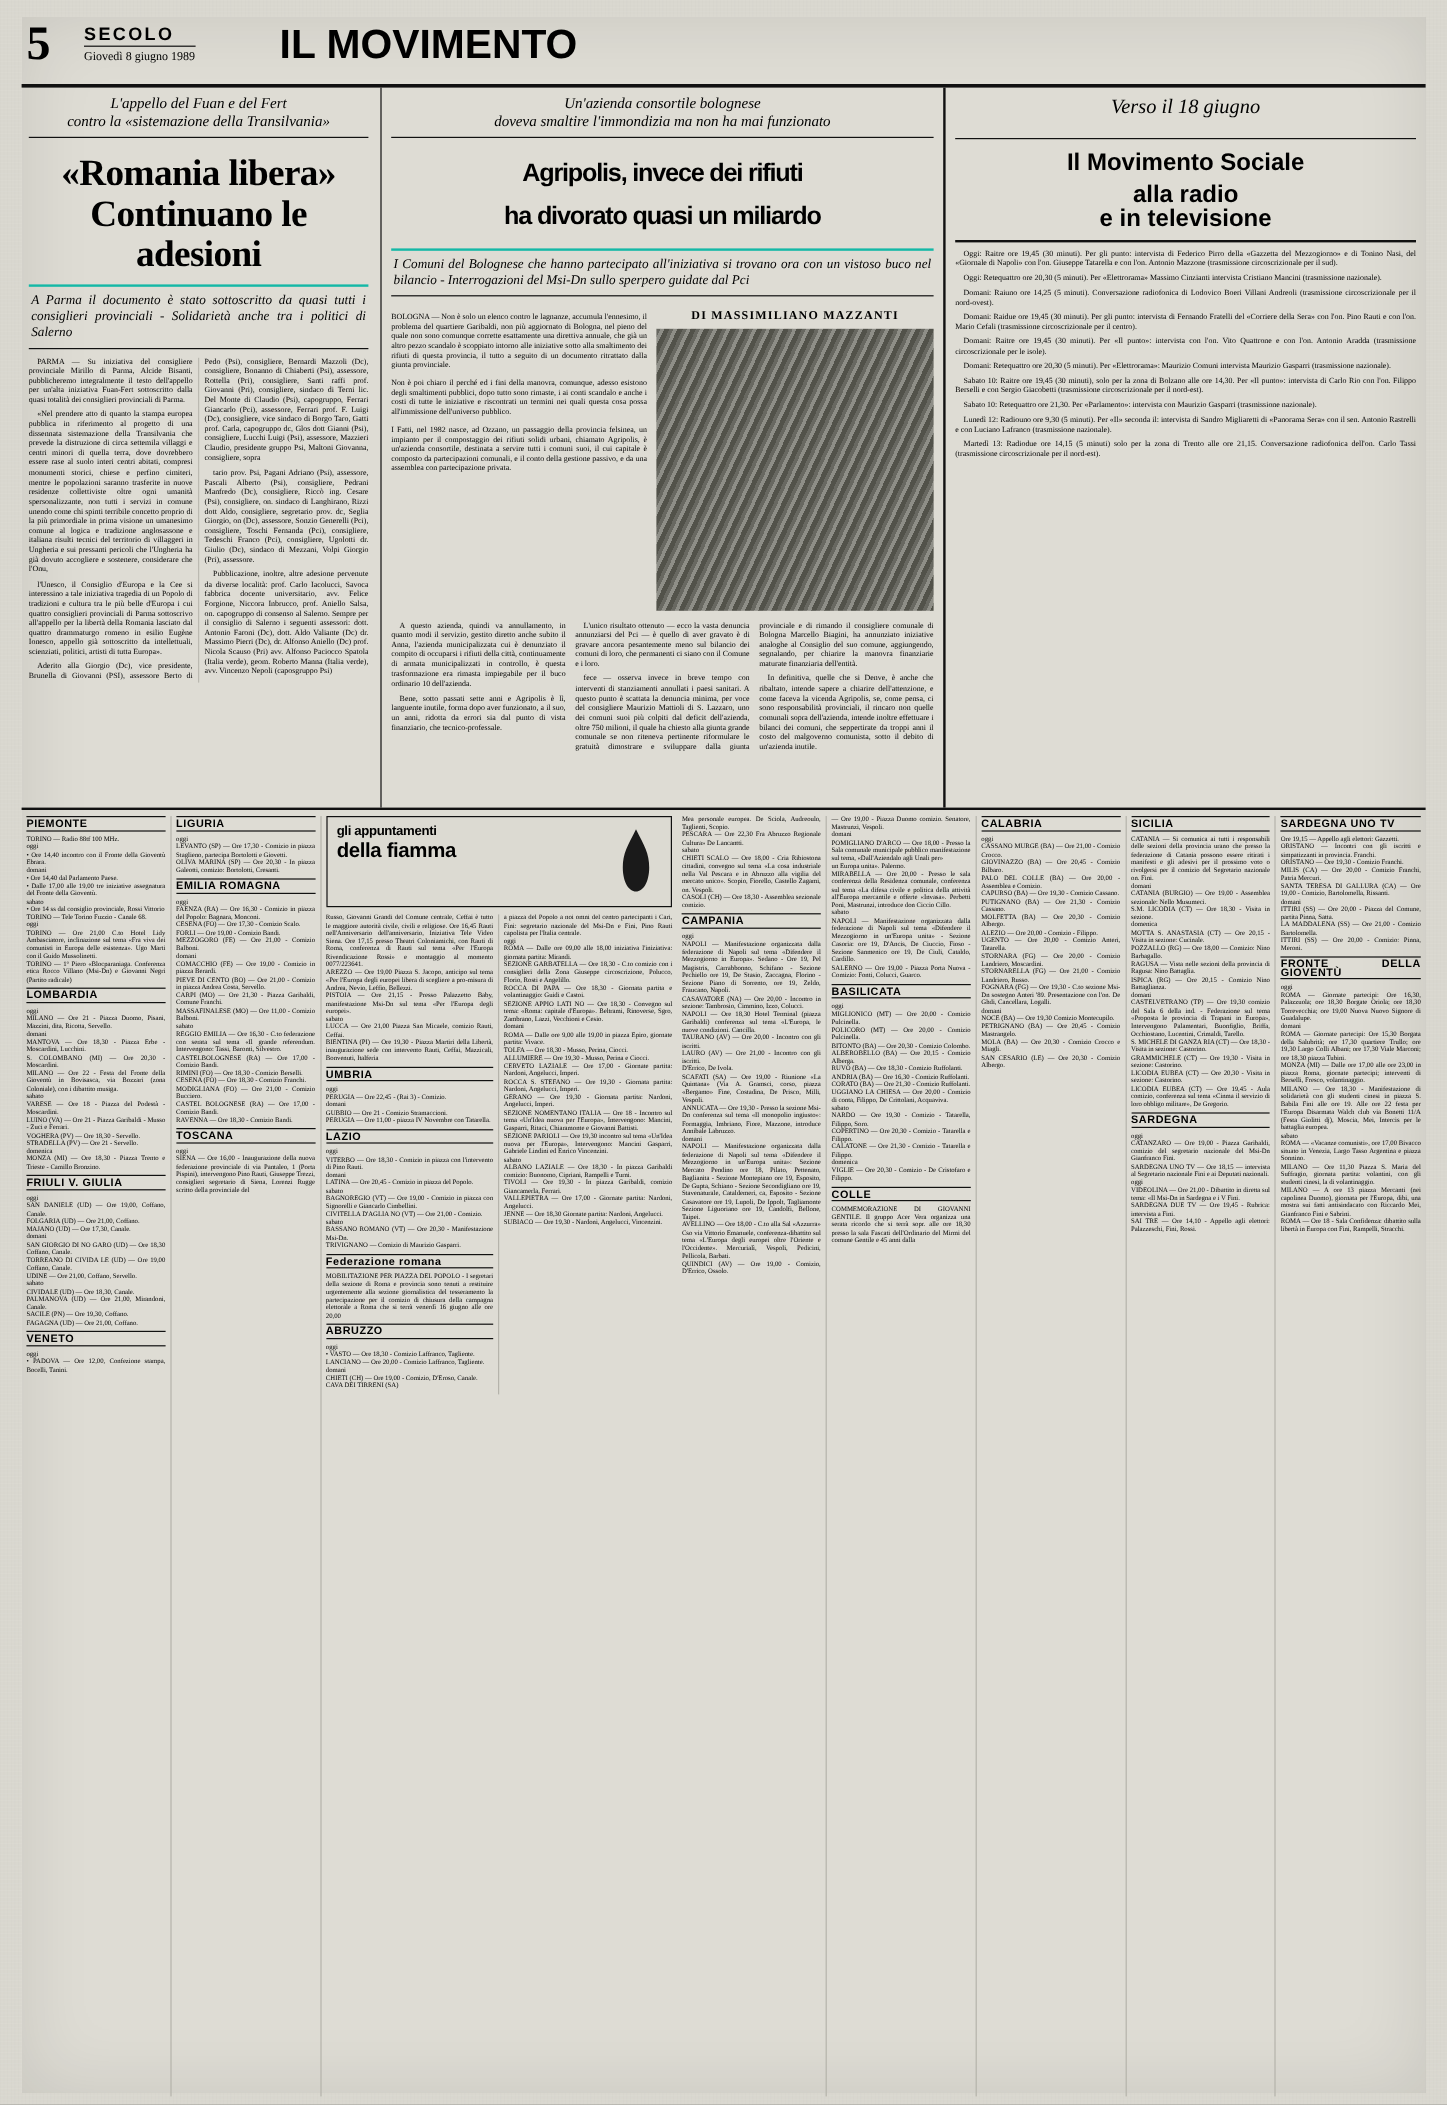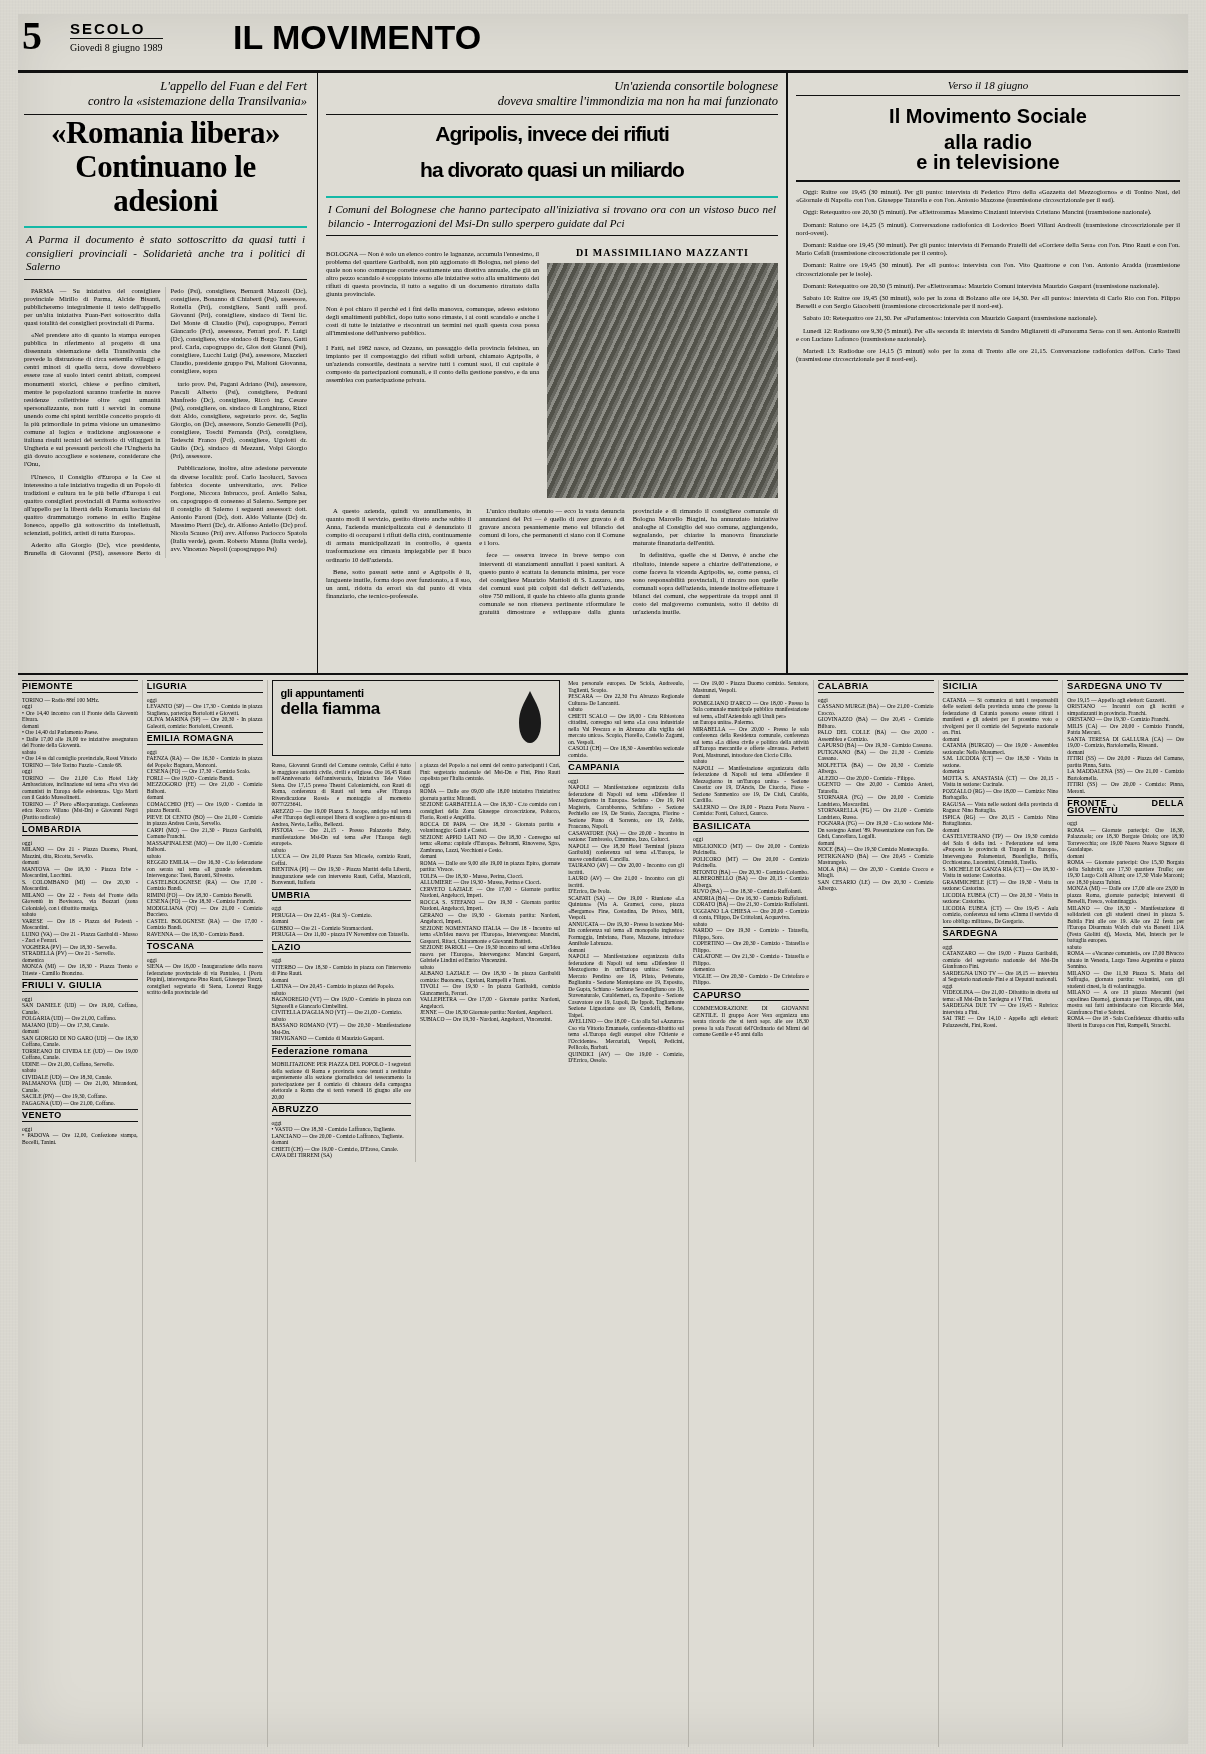--- a/index.html
+++ b/index.html
@@ -25,35 +25,35 @@
   .pagenum{position:absolute;left:4px;top:2px;font-size:40px;font-weight:bold;font-family:"Liberation Serif",serif;line-height:40px;}
   .mast-left{position:absolute;left:52px;top:6px;}
   .mast-logo{font-family:"Liberation Sans",sans-serif;font-size:15px;font-weight:bold;letter-spacing:2px;border-bottom:1px solid #111;padding-bottom:1px;}
   .mast-date{font-size:10px;margin-top:3px;font-family:"Liberation Serif",serif;}
   .mast-title{position:absolute;left:215px;top:4px;font-family:"Liberation Sans",sans-serif;font-size:34px;font-weight:bold;letter-spacing:0px;}
   
   .top{position:relative;display:flex;height:600px;border-bottom:2px solid #111;}
   .col-a{width:300px;padding:6px 10px 0 6px;border-right:1px solid #111;box-sizing:border-box;}
   .col-b{width:470px;padding:6px 8px 0 8px;border-right:2px solid #111;box-sizing:border-box;}
   .col-c{width:calc(100% - 772px);padding:6px 6px 0 8px;box-sizing:border-box;}
-  .kicker{font-style:italic;text-align:right;font-size:12.5px;line-height:15px;border-bottom:1px solid #111;padding-bottom:5px;margin-bottom:1px;}
+  .kicker{font-style:italic;text-align:center;font-size:12.5px;line-height:15px;border-bottom:1px solid #111;padding-bottom:5px;margin-bottom:12px;}
   .hl1{font-family:"Liberation Serif",serif;font-weight:bold;text-align:center;font-size:31px;line-height:34px;letter-spacing:-.5px;}
   .hl2{font-family:"Liberation Sans",sans-serif;font-weight:bold;text-align:center;font-size:21px;line-height:36px;letter-spacing:-1px;}
   .subhead{font-style:italic;font-size:11px;line-height:13.5px;text-align:justify;border-top:2px solid #14b8a6;border-bottom:1px solid #111;padding:5px 2px;margin:8px 0 7px;}
   .byline{text-align:center;font-size:10px;font-weight:bold;letter-spacing:1px;margin:4px 0 5px;text-transform:uppercase;}
   .body2{column-count:2;column-gap:10px;column-rule:1px solid #bbb9b1;font-size:6.6px;line-height:8.1px;text-align:justify;hyphens:auto;overflow:hidden;}
   .body3{column-count:3;column-gap:8px;font-size:6.6px;line-height:8.1px;text-align:justify;hyphens:auto;overflow:hidden;}
   .body2 p,.body3 p{margin:0 0 4px;text-indent:7px;}
   .photo{width:100%;height:235px;background:
      repeating-linear-gradient(115deg,#6a6a64 0 3px,#8d8d86 3px 6px,#56564f 6px 10px),
      radial-gradient(circle at 30% 35%, #b9b7ae 0 18%, transparent 40%),
      radial-gradient(circle at 65% 60%, #9e9c93 0 22%, transparent 45%);
      filter:contrast(1.1);margin:4px 0 6px;}
   
-  .col-c .verso{font-style:italic;text-align:center;font-size:11px;border-bottom:1px solid #111;padding-bottom:4px;}
+  .col-c .verso{font-style:italic;text-align:center;font-size:17px;border-bottom:1px solid #111;padding-bottom:16px;}
   .hl3{font-family:"Liberation Sans",sans-serif;font-weight:bold;text-align:center;font-size:20px;line-height:24px;margin:8px 0 6px;}
   .rule{border-bottom:2px solid #111;margin:6px 0;}
   .col-c .body1{font-size:6.6px;line-height:8.2px;text-align:justify;hyphens:auto;}
   .col-c .body1 p{margin:0 0 4px;text-indent:7px;}
   
   .bottom{display:flex;height:calc(100% - 56px - 602px);padding-top:5px;box-sizing:border-box;}
   .bcol{font-size:5.6px;line-height:6.5px;text-align:justify;padding:0 4px;box-sizing:border-box;border-right:1px solid #b5b3ab;hyphens:auto;overflow:hidden;}
   .bcol:last-child{border-right:none;}
   .w1{width:128px}.w2{width:128px}.wmid{width:305px}.w3{width:128px}.w4{width:128px}.w5{width:128px}.w6{width:128px}.w7{width:128px}
   .reg{font-family:"Liberation Sans",sans-serif;font-weight:bold;font-size:9px;letter-spacing:.5px;border-bottom:1.5px solid #111;border-top:1.5px solid #111;padding:2px 0;margin:0 0 4px;}
@@ -337,21 +337,21 @@
 RUVO (BA) — Ore 18,30 - Comizio Ruffolanti.
 ANDRIA (BA) — Ore 16,30 - Comizio Ruffolanti.
 CORATO (BA) — Ore 21,30 - Comizio Ruffolanti.
 UGGIANO LA CHIESA — Ore 20,00 - Comizio di conta, Filippo, De Crittolani, Acquaviva.
 sabato
 NARDO — Ore 19,30 - Comizio - Tatarella, Filippo, Soro.
 COPERTINO — Ore 20,30 - Comizio - Tatarella e Filippo.
 CALATONE — Ore 21,30 - Comizio - Tatarella e Filippo.
 domenica
 VIGLIE — Ore 20,30 - Comizio - De Cristofaro e Filippo.</p>
-      <div class="reg">CAPURSO</div>
+      <div class="reg">COLLE</div>
       <p style="white-space:pre-line">COMMEMORAZIONE DI GIOVANNI GENTILE. Il gruppo Acer Vera organizza una serata ricordo che si terrà sopr. alle ore 18,30 presso la sala Fascati dell'Ordinario del Mirmi del comune Gentile e 45 anni dalla</p>
     </div>
 
     <div class="bcol w5">
       <div class="reg">CALABRIA</div>
       <p style="white-space:pre-line">oggi
 CASSANO MURGE (BA) — Ore 21,00 - Comizio Crocco.
 GIOVINAZZO (BA) — Ore 20,45 - Comizio Bilbaro.
 PALO DEL COLLE (BA) — Ore 20,00 - Assemblea e Comizio.
 CAPURSO (BA) — Ore 19,30 - Comizio Cassano.

